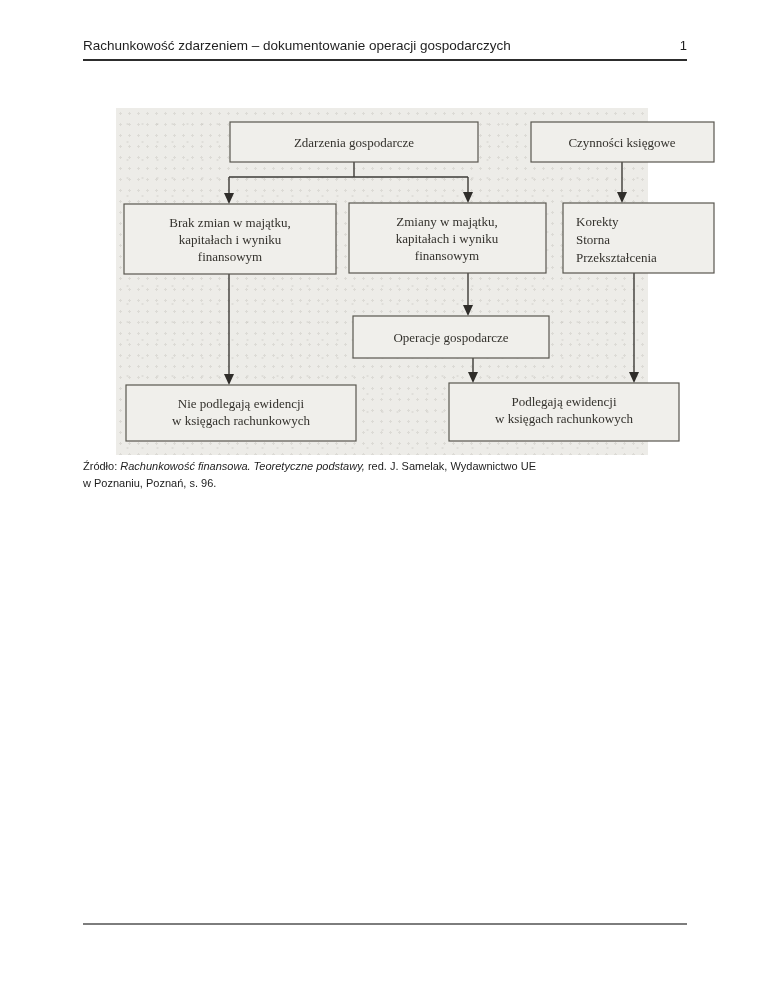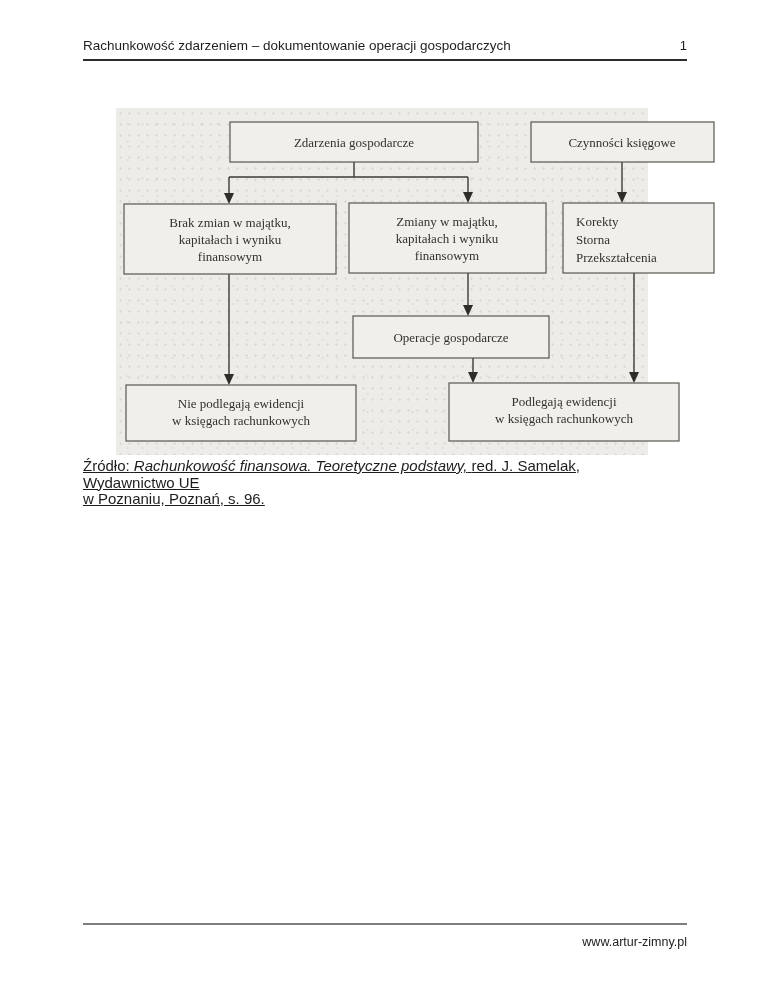--- a/index.html
+++ b/index.html
@@ -35,21 +35,21 @@
   .diagram svg{display:block;}
   .diagram text{
     font-family:"Liberation Serif",serif;font-size:13px;fill:#34322d;
   }
   .diagram rect.node{fill:#f0efeb;stroke:#59564f;stroke-width:1.2;}
   .diagram .conn{stroke:#3d3b37;stroke-width:1.4;fill:none;}
   .diagram .arrowhead{fill:#2f2d2a;stroke:none;}
   
   .source{
     position:absolute;left:83px;top:458px;width:560px;
-    font-size:15px;line-height:16.5px;color:#1d1d1d;text-decoration:underline;
+    font-size:11px;line-height:16.5px;color:#1d1d1d;
   }
   .source .italic{font-style:italic;}
   .source .line2{}
   
   .footer-rule{
     position:absolute;left:83px;top:923px;width:604px;height:0;
     border-top:2px solid #7d7d7d;
   }
   .footer-url{
     position:absolute;left:83px;top:935px;width:604px;
@@ -143,15 +143,14 @@
   <div class="source">
     <div>
       <span>Źródło:</span>
       <span class="italic">Rachunkowość finansowa. Teoretyczne podstawy,</span>
       <span>red. J. Samelak, Wydawnictwo UE</span>
     </div>
     <div class="line2">w Poznaniu, Poznań, s. 96.</div>
   </div>
 
   <div class="footer-rule"></div>
-  <div class="footer-url">www.artur-zimny.pl</div>
 
 </div>
 
 </body></html>

